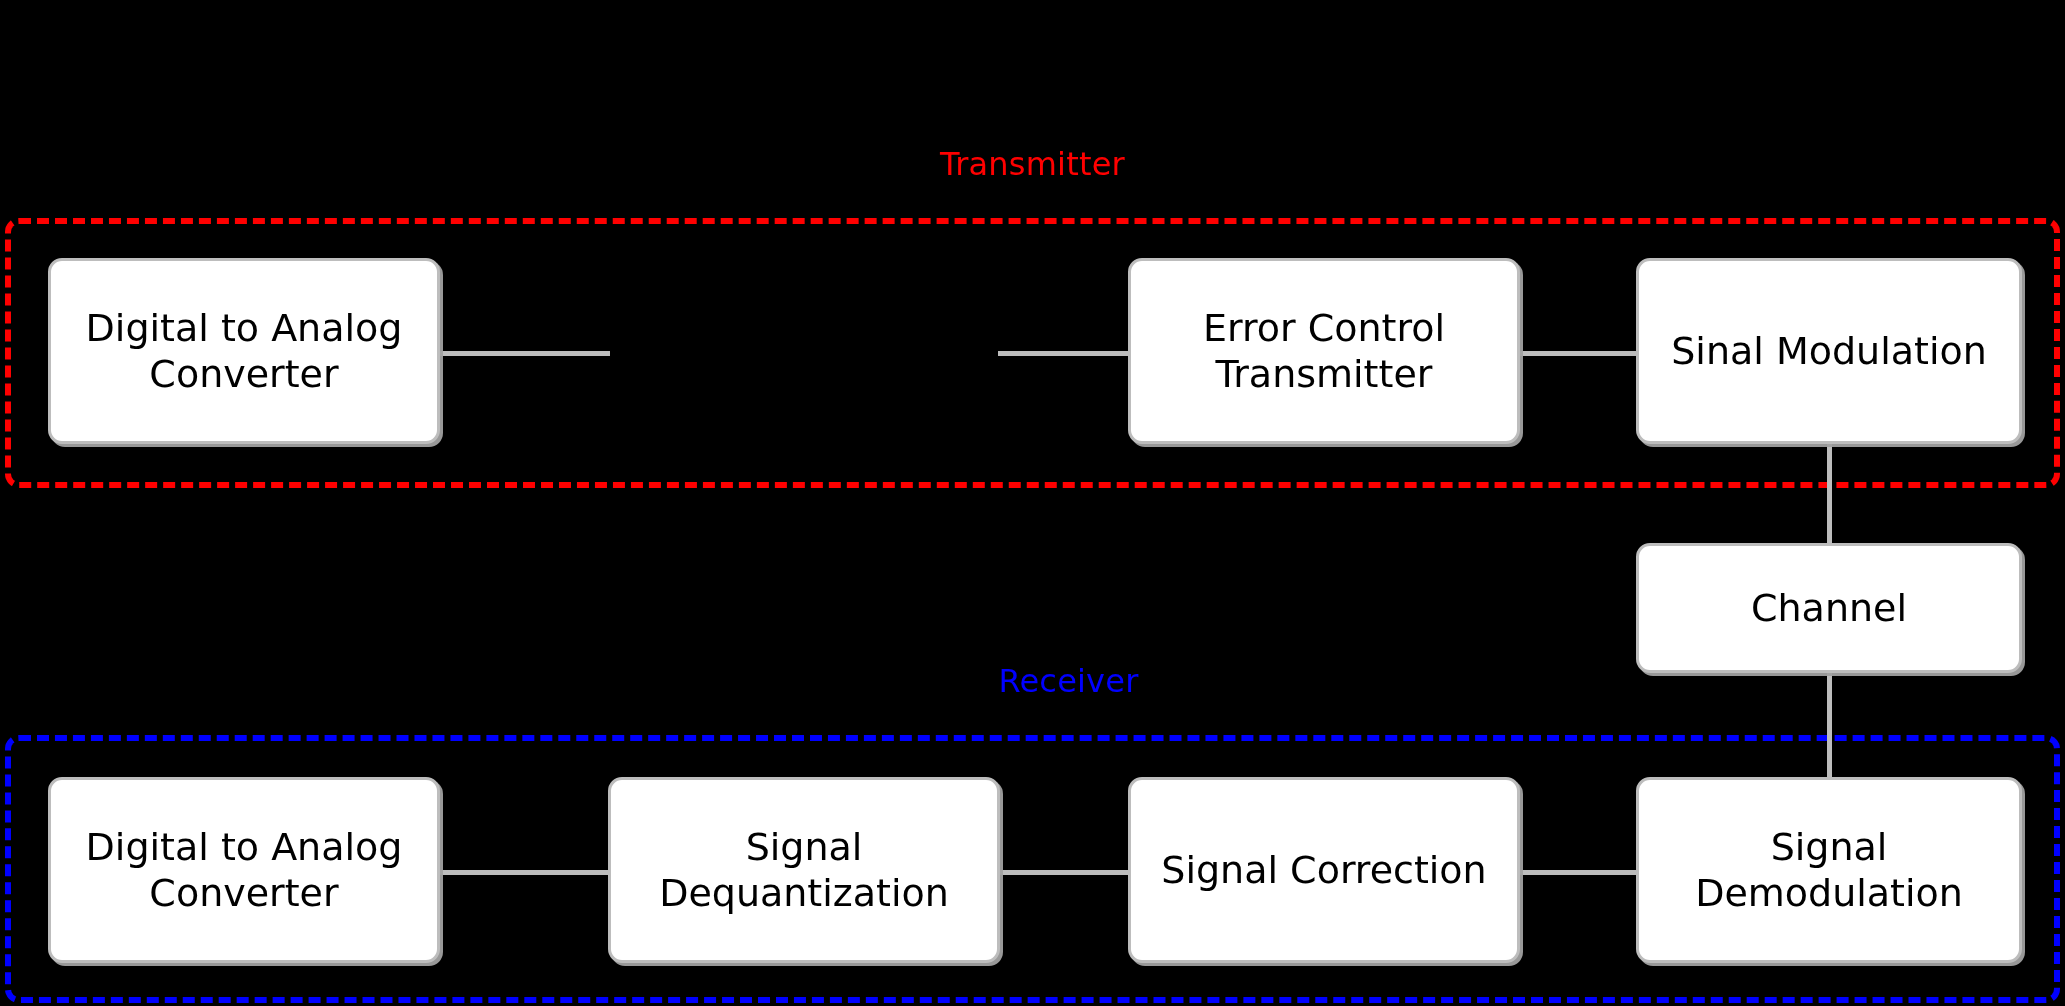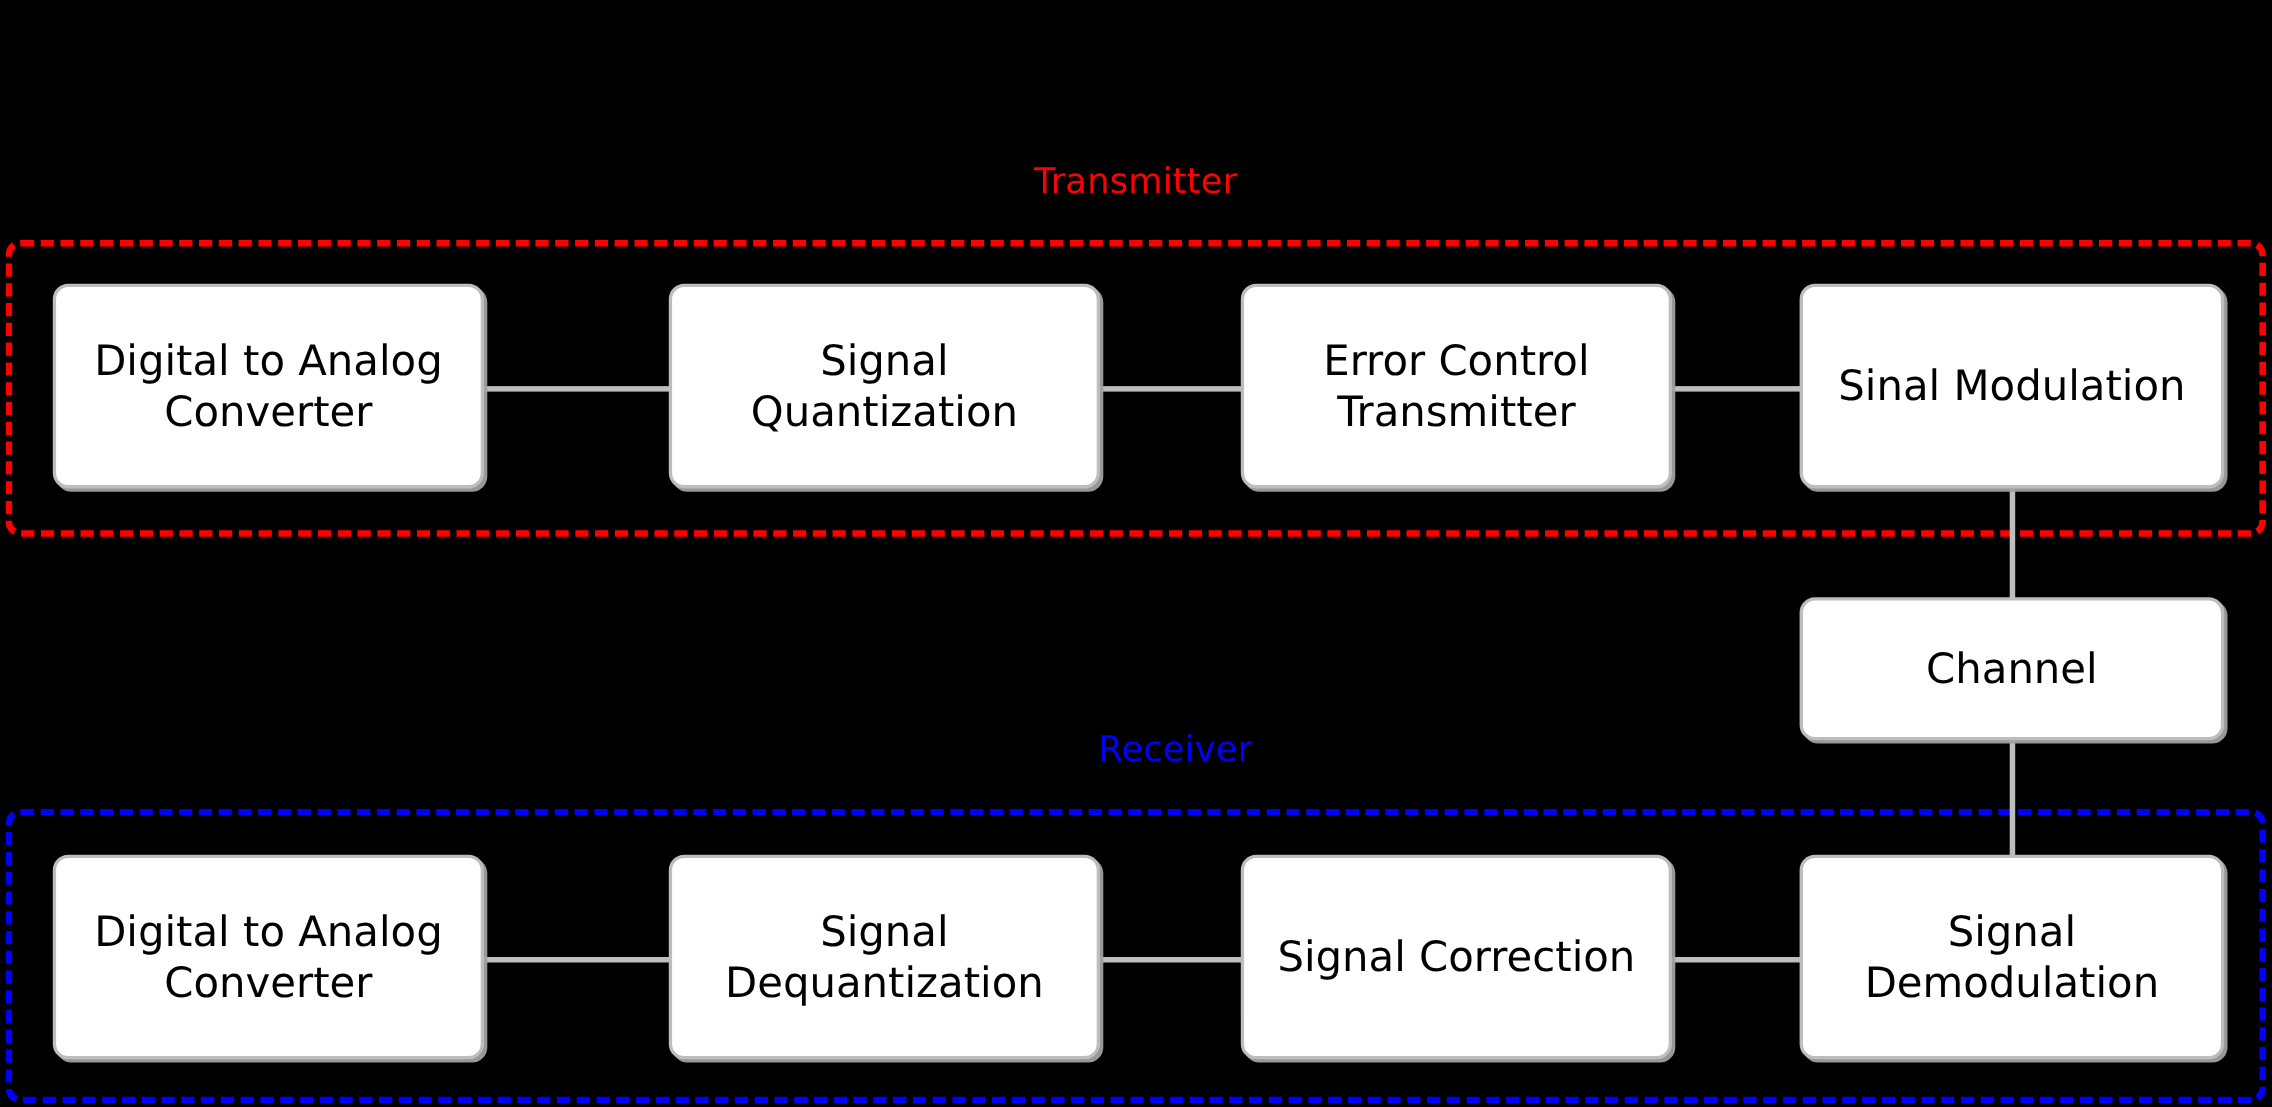--- a/index.html
+++ b/index.html
@@ -144,21 +144,20 @@
   <div class="conn v c-v1"></div>
   <div class="conn v c-v2"></div>
 
   <div class="conn h c-b1"></div>
   <div class="conn h c-b2"></div>
   <div class="conn h c-b3"></div>
 
   <div class="block b-dac-tx">Digital to Analog
 Converter</div>
 
-  <div class="block b-quant">Signal Quantization</div>
 
   <div class="block b-ecc">Error Control
 Transmitter</div>
 
   <div class="block b-mod">Sinal Modulation</div>
 
   <div class="block b-channel">Channel</div>
 
   <div class="block b-dac-rx">Digital to Analog
 Converter</div>

